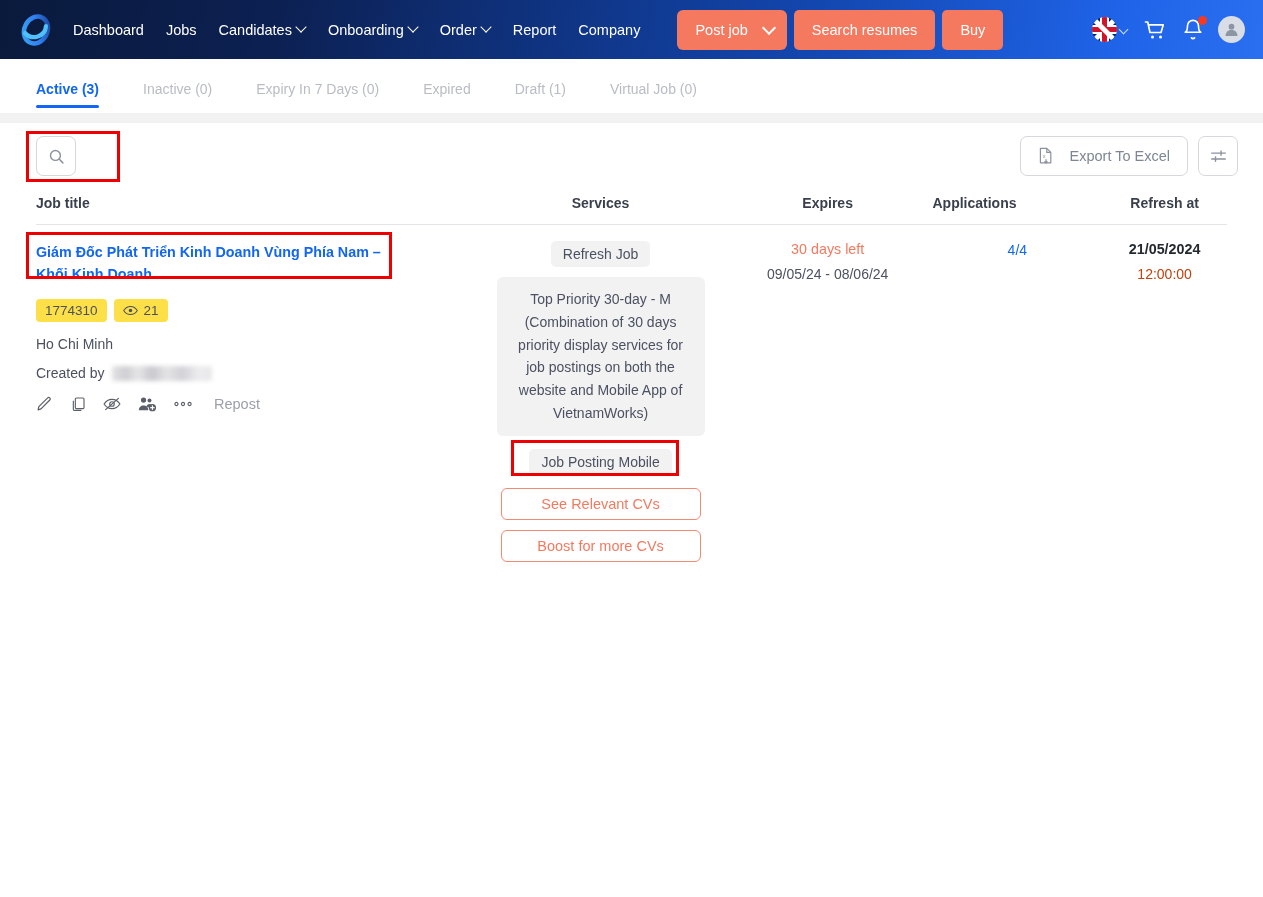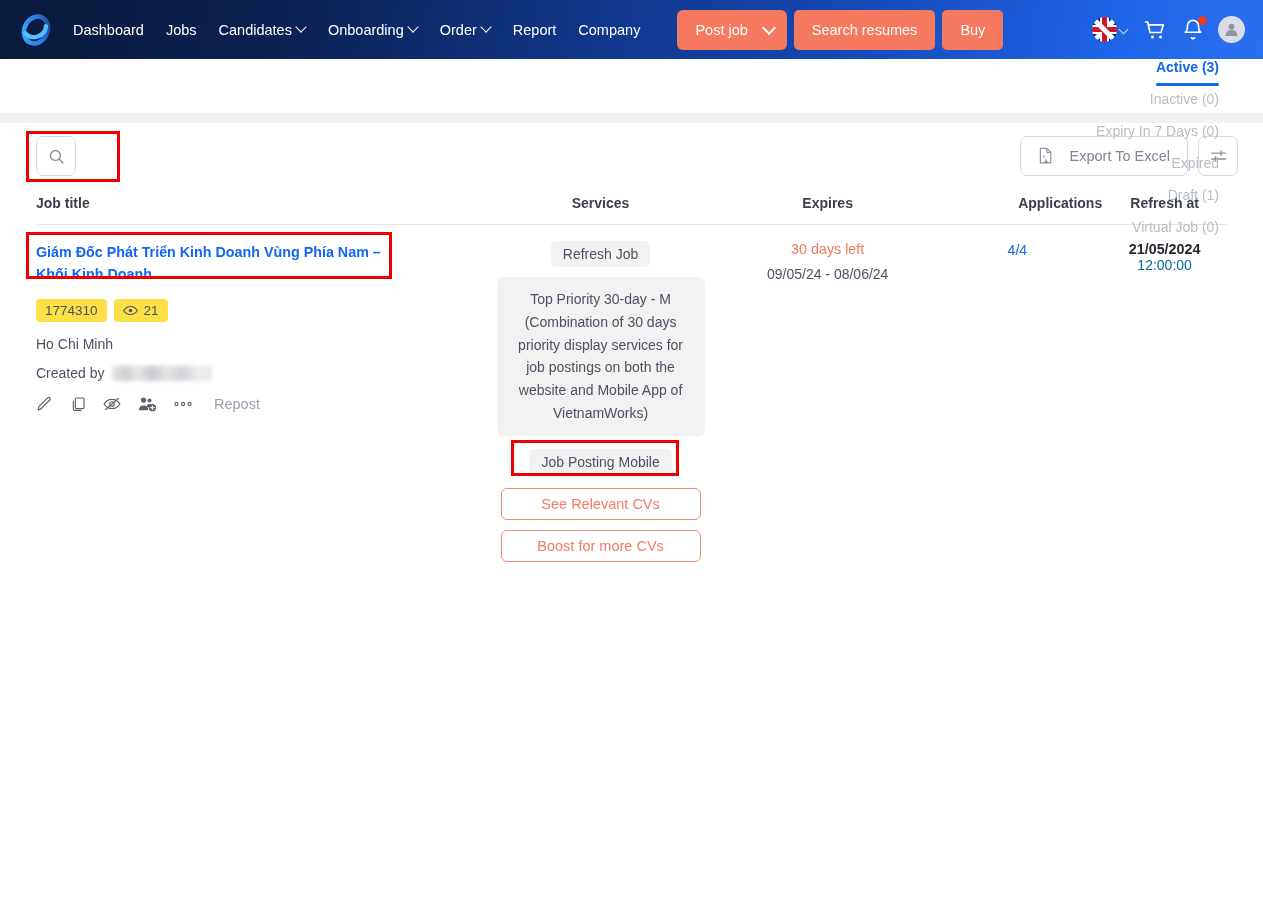--- a/index.html
+++ b/index.html
@@ -93,21 +93,20 @@
     cursor: pointer; flex: none;
   }
 
   
   .tabbar {
     height: 54px; width: 100%;
     display: flex; align-items: flex-end;
     padding-left: 36px;
     background: #fff;
     position: relative;
-    flex-direction: column;
   }
   .tab {
     font-size: 14px; color: #b9bcc4;
     padding: 0 0 16px 0; margin-right: 44px;
     cursor: pointer; position: relative;
     white-space: nowrap;
   }
   .tab.active { color: #1266f1; font-weight: bold; }
   .tab.active .underline {
     position: absolute; left: 0; right: 0; bottom: 5px;
@@ -144,21 +143,21 @@
   .table { padding: 0 36px; }
   .thead {
     display: flex; align-items: center;
     padding: 6px 0 13px 0;
     border-bottom: 1px solid #e3e5e8;
   }
   .th { font-size: 14px; color: #3a3f4c; font-weight: bold; }
   .col-title { width: 443px; }
   .col-serv  { width: 245px; text-align: center; }
   .col-exp   { width: 210px; text-align: center; }
-  .col-app   { width: 170px; text-align: right; }
+  .col-app   { width: 170px; text-align: left; }
   .col-ref   { width: 125px; text-align: center; }
 
   .trow { display: flex; padding-top: 16px; }
 
   
   .cell-title { width: 443px; position: relative; padding-right: 20px; }
   .job-link {
     color: #1266f1; font-weight: bold; font-size: 14.3px; line-height: 1.55;
     cursor: pointer; display: block; width: 348px;
   }
@@ -210,21 +209,21 @@
   }
 
   
   .cell-exp { width: 210px; text-align: center; }
   .exp-top { color: #f4795f; font-size: 14.3px; }
   .exp-bot { color: #4b5160; font-size: 14px; margin-top: 9px; }
   .cell-app { width: 170px; text-align: center; }
   .app-val { color: #1266f1; font-size: 14px; cursor: pointer; }
   .cell-ref { width: 125px; text-align: center; }
   .ref-top { color: #24292f; font-size: 14.3px; font-weight: bold; }
-  .ref-bot { color: #0369a1; font-size: 14px; }
+  .ref-bot { color: #c2410c; font-size: 14px; margin-top: 9px; }
 </style>
 </head>
 <body>
 
 <div class="topnav">
 
   <div class="logo-wrap">
     <svg width="34" height="34" viewBox="0 0 34 34">
       <defs>
         <linearGradient id="lg" x1="0" y1="1" x2="1" y2="0">

